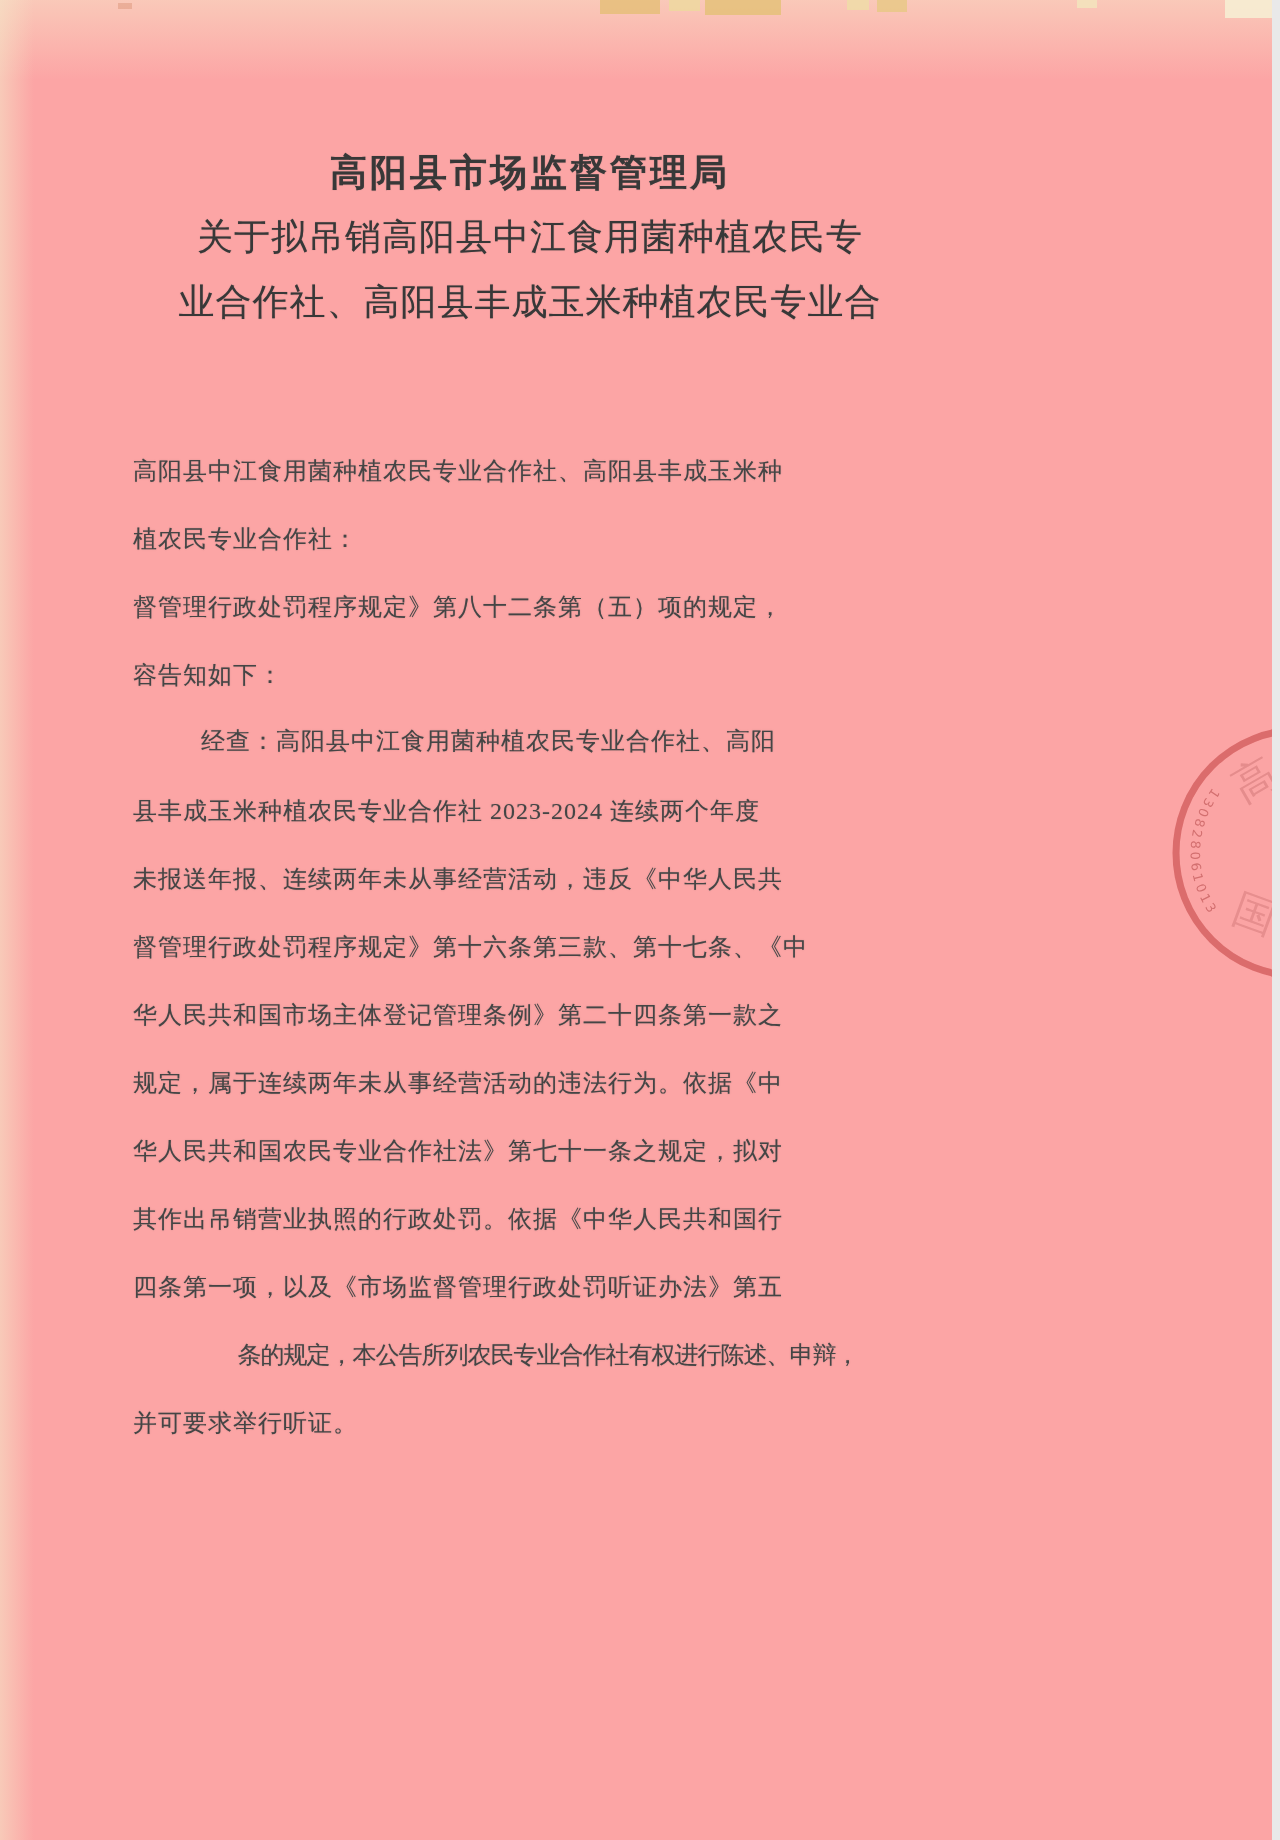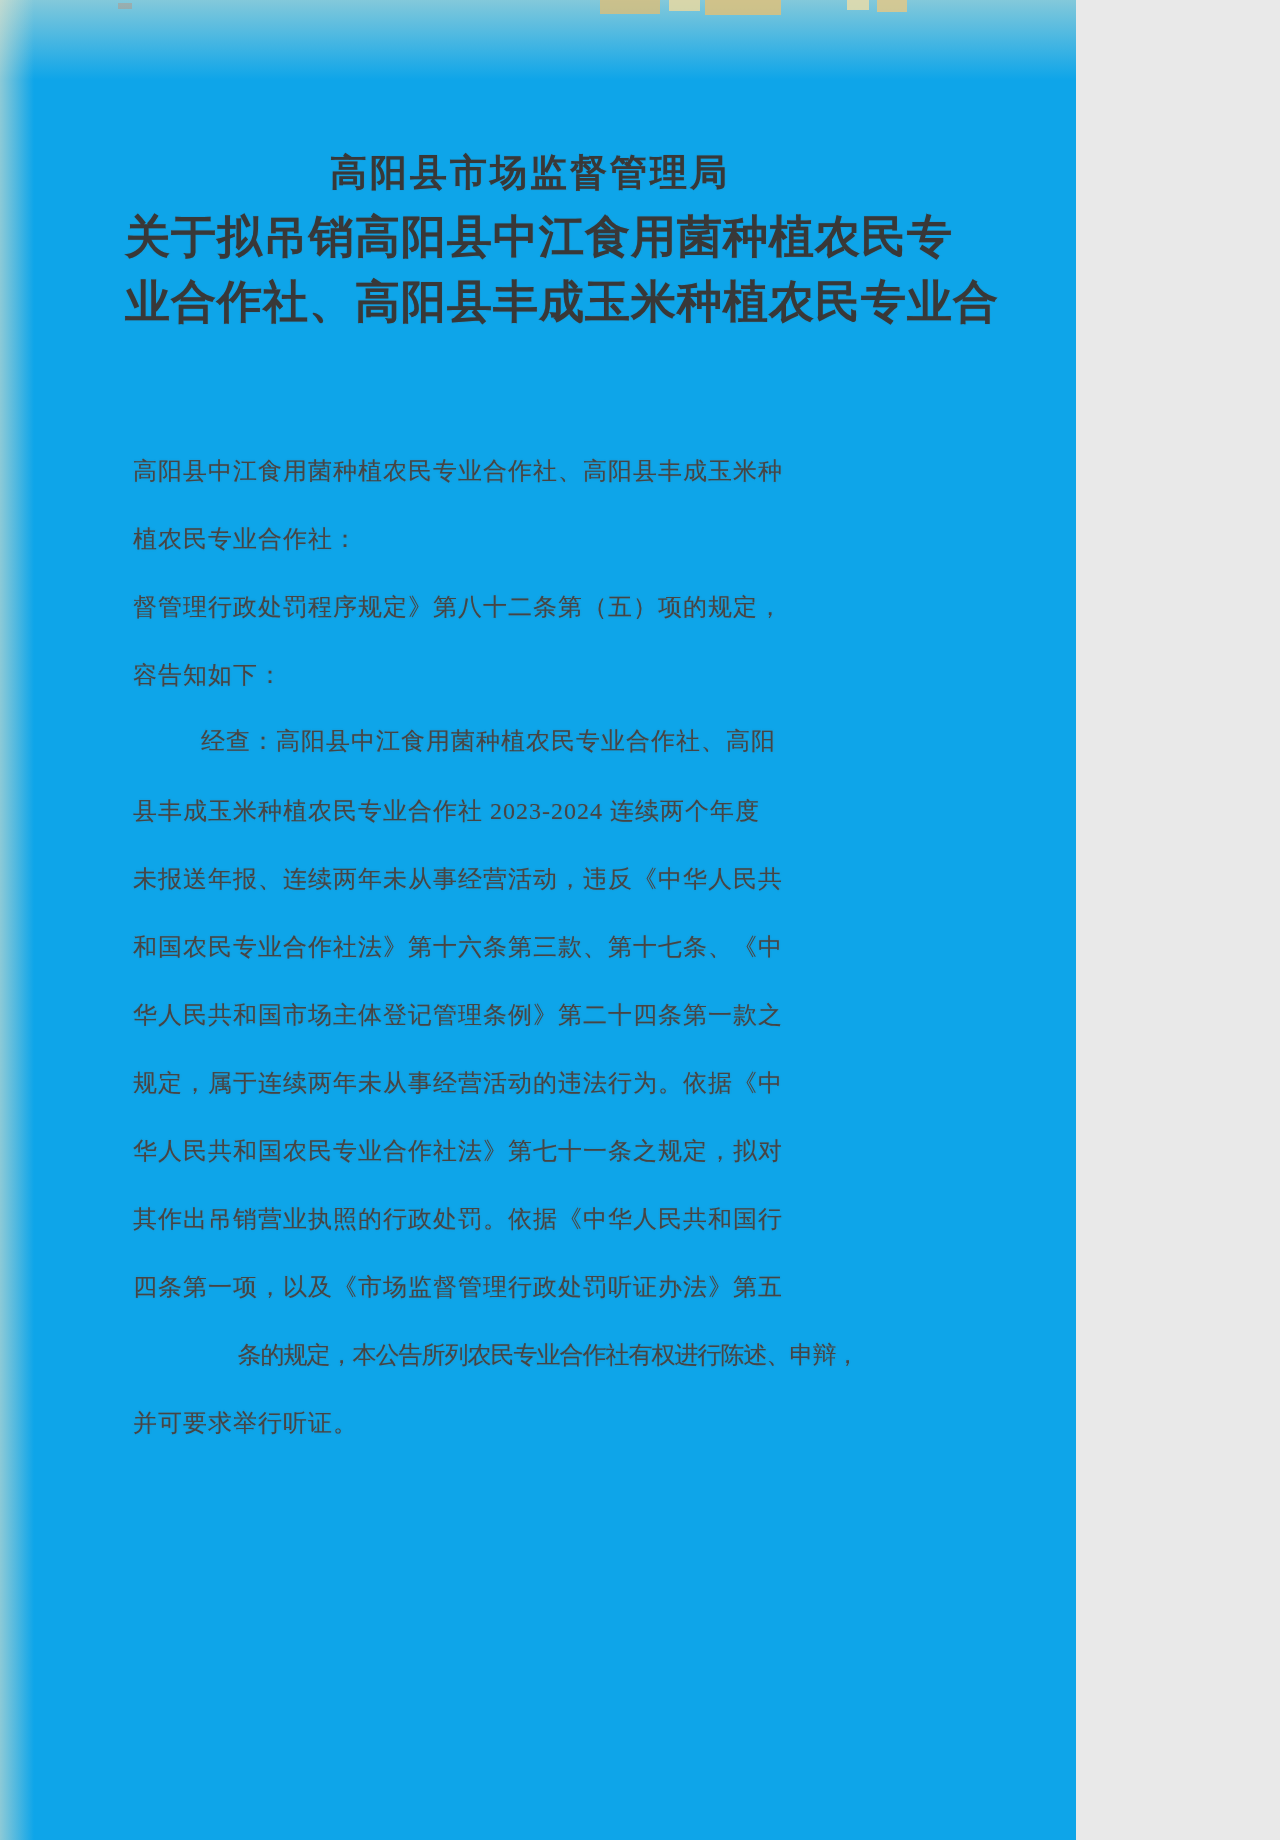--- a/index.html
+++ b/index.html
@@ -1,39 +1,39 @@
 <!DOCTYPE html>
 <html><head>
 <meta charset="utf-8">
 <style>
   html,body{margin:0;padding:0;}
   body{width:1280px;height:1840px;background:#e9e9e9;}
   .page{
-    position:relative;width:1076px;height:1840px;overflow:hidden;
-    background:#0ea5e9;
+    position:relative;width:1272px;height:1840px;overflow:hidden;
+    background:#fca5a5;
     font-family:"Liberation Serif","DejaVu Serif",serif;
   }
   
   .page::before{
     content:"";position:absolute;left:0;top:0;right:0;height:80px;
     background:linear-gradient(180deg,rgba(247,236,204,.5),rgba(247,236,204,0));
     pointer-events:none;
   }
   .page::after{
     content:"";position:absolute;left:0;top:0;bottom:0;width:34px;
     background:linear-gradient(90deg,rgba(244,232,200,.55),rgba(244,232,200,0));
     pointer-events:none;
   }
   .artifact{position:absolute;top:0;}
   .titles{
     position:absolute;left:125px;top:140px;width:810px;text-align:center;
     color:#383838;text-shadow:0 0 1px rgba(80,80,80,.55);
   }
   .t-agency{font-size:37px;font-weight:700;letter-spacing:3px;height:65px;line-height:65px;}
-  .t-big{font-size:45px;font-weight:700;letter-spacing:1px;height:65px;line-height:65px;white-space:nowrap;}
+  .t-big{font-size:36px;font-weight:400;letter-spacing:1px;height:65px;line-height:65px;white-space:nowrap;}
   .body-lines{
     position:absolute;left:133px;top:437px;width:830px;
     color:#454545;font-size:24px;letter-spacing:1px;
     text-shadow:0 0 1.2px rgba(95,95,95,.5);
   }
   .bline{height:68px;line-height:68px;white-space:nowrap;}
   .bline.indent{padding-left:68px;font-family:Liberation Mono, monospace;}
   .bline.tight{letter-spacing:-1px;text-align:center;}
   .seal{position:absolute;left:1158px;top:720px;}
   .seal text{font-family:"DejaVu Sans","Liberation Sans",sans-serif;}
@@ -60,21 +60,21 @@
   </div>
 
   <div class="body-lines">
     <div class="bline">高阳县中江食用菌种植农民专业合作社、高阳县丰成玉米种</div>
     <div class="bline">植农民专业合作社：</div>
     <div class="bline">督管理行政处罚程序规定》第八十二条第（五）项的规定，</div>
     <div class="bline">容告知如下：</div>
     <div class="bline indent">经查：高阳县中江食用菌种植农民专业合作社、高阳</div>
     <div class="bline">县丰成玉米种植农民专业合作社 2023-2024 连续两个年度</div>
     <div class="bline">未报送年报、连续两年未从事经营活动，违反《中华人民共</div>
-    <div class="bline">和国农民专业合作社法》第十六条第三款、第十七条、《中</div>
+    <div class="bline">督管理行政处罚程序规定》第十六条第三款、第十七条、《中</div>
     <div class="bline">华人民共和国市场主体登记管理条例》第二十四条第一款之</div>
     <div class="bline">规定，属于连续两年未从事经营活动的违法行为。依据《中</div>
     <div class="bline">华人民共和国农民专业合作社法》第七十一条之规定，拟对</div>
     <div class="bline">其作出吊销营业执照的行政处罚。依据《中华人民共和国行</div>
     <div class="bline">四条第一项，以及《市场监督管理行政处罚听证办法》第五</div>
     <div class="bline tight">条的规定，本公告所列农民专业合作社有权进行陈述、申辩，</div>
     <div class="bline">并可要求举行听证。</div>
   </div>
 
   <svg class="seal" width="122" height="266" viewBox="0 0 122 266" aria-hidden="true">

